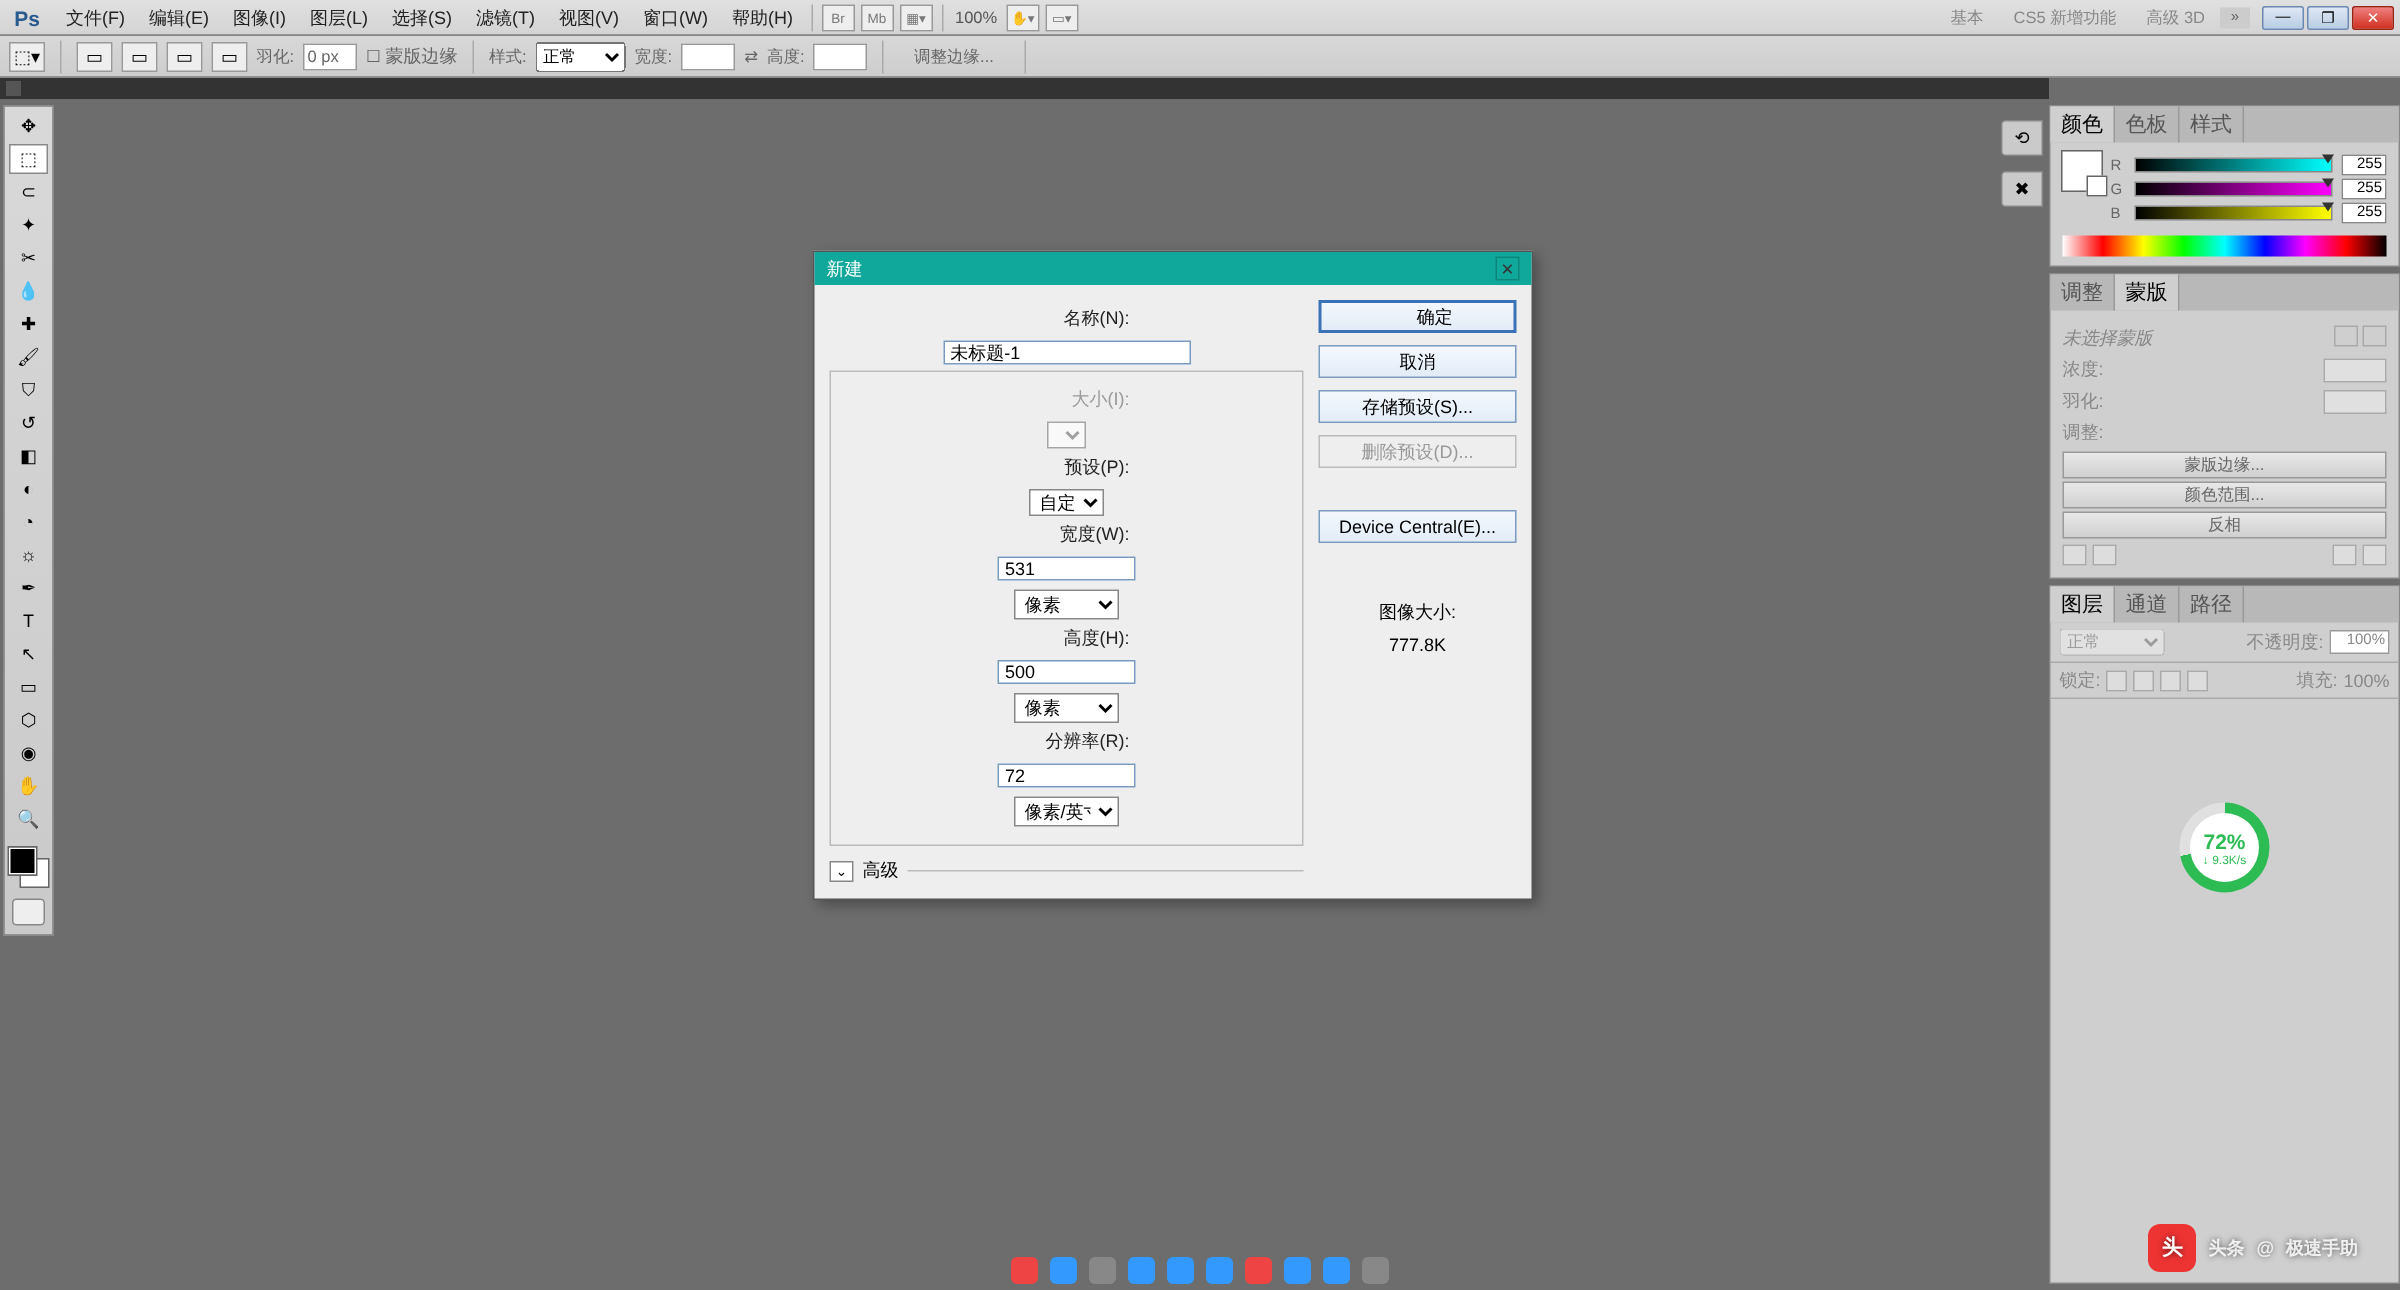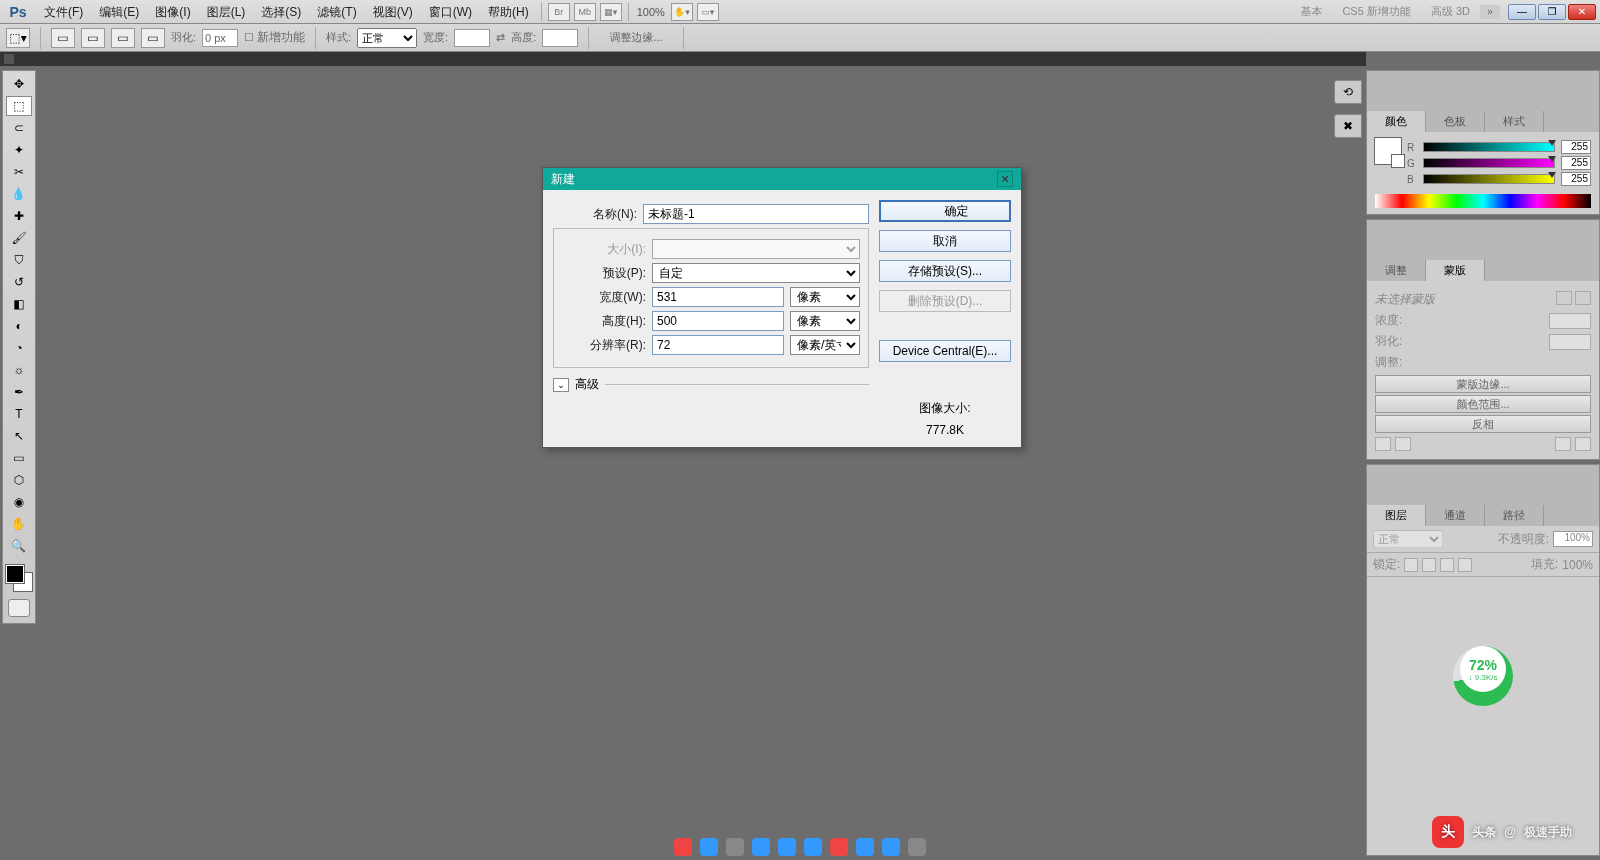--- a/index.html
+++ b/index.html
@@ -36,21 +36,21 @@
 .swatches .fg{position:absolute;left:0;top:0;width:18px;height:18px;background:#000;border:1px solid #fff;outline:1px solid #666;}
 .swatches .bg{position:absolute;right:0;bottom:0;width:18px;height:18px;background:#fff;border:1px solid #fff;outline:1px solid #666;}
 .mask-btn{width:22px;height:18px;margin:6px auto 0;border:1px solid #888;background:#eee;border-radius:3px;}
 
 
 .dock { position:absolute; right:0; top:70px; width:234px; bottom:0; display:flex; flex-direction:column;}
 .collapsed-btns{ width:30px; position:absolute; left:-32px; top:10px; display:flex; flex-direction:column; gap:10px;}
 .collapsed-btns .cb{ width:28px;height:24px;background:#cacaca;border:1px solid #888;border-radius:3px 0 0 3px;display:flex;align-items:center;justify-content:center;}
 .panel { background:#cfcfcf; border:1px solid #888; margin-bottom:4px; }
 .panel .tabs { display:flex; background:#b8b8b8; }
-.panel .tab { padding:3px 18px; font-size:11px; color:#555; border-right:1px solid #999;margin-top:40px;}
+.panel .tab { padding:3px 7px; font-size:14px; color:#555; border-right:1px solid #999;}
 .panel .tab.active { background:#cfcfcf; color:#000;}
 .panel .body { padding:6px 8px; }
 
 
 .color-row{display:flex;align-items:center;margin:2px 0;gap:6px;}
 .color-row .ch{width:10px;font-size:10px;color:#666;}
 .color-row .track{flex:1;height:10px;position:relative;border:1px solid #888;}
 .color-row .track .arrow{position:absolute;right:-2px;top:-3px;width:0;height:0;border-left:4px solid transparent;border-right:4px solid transparent;border-top:6px solid #333;}
 .color-row .val{width:30px;height:14px;background:#fff;border:1px solid #888;font-size:10px;text-align:right;padding-right:2px;}
 .color-sw{width:26px;height:26px;border:2px solid #fff;outline:1px solid #666;background:#fff;margin-right:6px; position:relative;}
@@ -65,33 +65,33 @@
 .adj-icons .ai{width:16px;height:14px;background:#ddd;border:1px solid #aaa;}
 
 
 .layers-body{min-height:280px;position:relative;}
 .layers-top{display:flex;align-items:center;gap:4px;padding:4px 6px;border-bottom:1px solid #aaa;font-size:11px;color:#888;}
 .layers-top select{width:70px;height:18px;font-size:11px;color:#888;}
 .layers-top .rlbl{color:#888;}
 .layers-top .pct{width:40px;height:16px;background:#fff;border:1px solid #999;font-size:10px;text-align:right;padding-right:2px;color:#888;}
 .layers-lock{display:flex;align-items:center;gap:4px;padding:3px 6px;border-bottom:1px solid #aaa;font-size:11px;color:#888;}
 .layers-lock .li{width:14px;height:14px;background:#ddd;border:1px solid #aaa;}
-.donut{position:absolute;left:50%;top:120px;transform:translateX(-50%);width:60px;height:60px;border-radius:50%;background:conic-gradient(#2dbb53 0 72%, #e0e0e0 72% 100%);display:flex;justify-content:center;}
+.donut{position:absolute;left:50%;top:120px;transform:translateX(-50%);width:60px;height:60px;border-radius:50%;background:conic-gradient(#2dbb53 0 72%, #e0e0e0 72% 100%);display:flex;align-items:center;justify-content:center;}
 .donut .inner{width:46px;height:46px;background:#fff;border-radius:50%;display:flex;flex-direction:column;align-items:center;justify-content:center;}
 .donut .p{font-size:14px;color:#2dbb53;font-weight:bold;}
 .donut .s{font-size:8px;color:#2dbb53;}
 
 
 .dialog{position:absolute;left:542px;top:167px;width:480px;background:#eee;border:1px solid #555;box-shadow:3px 3px 8px rgba(0,0,0,.3);}
 .dlg-title{background:#10a89a;color:#fff;height:22px;display:flex;align-items:center;padding:0 8px;font-size:12px;}
 .dlg-title .x{margin-left:auto;width:16px;height:16px;display:flex;align-items:center;justify-content:center;color:#333;background:transparent;border:1px solid rgba(0,0,0,.2);font-size:11px;}
 .dlg-body{padding:10px;display:flex;gap:10px;}
 .dlg-left{flex:1;}
 .dlg-right{width:132px;display:flex;flex-direction:column;gap:8px;}
-.form-row{display:flex;align-items:center;margin:4px 0;gap:6px;}
+.form-row{display:flex;align-items:center;margin:4px 0;gap:6px;flex-direction:column;}
 .form-row .fl{width:84px;text-align:right;font-size:12px;color:#222;}
 .form-row .fl.dis{color:#999;}
 .form-row input[type=text]{flex:1;height:20px;border:1px solid #7a9ac0;padding:0 4px;font-size:12px;background:#fff;}
 .form-row select{height:20px;border:1px solid #888;font-size:12px;background:#fff;padding:0 2px;}
 .form-row .w1{width:92px;}
 .form-row .w2{width:70px;}
 .form-row .wfull{flex:1;}
 .fieldset{border:1px solid #bbb;padding:6px 8px 8px;margin-top:4px;position:relative;}
 .dlg-btn{height:22px;border:1px solid #7a9ac0;background:linear-gradient(#f4f8fd,#e2ecf7);font-size:12px;cursor:default;text-align:center;line-height:20px;}
 .dlg-btn.primary{border:2px solid #3a72b8;line-height:18px;padding-left:23px;}
@@ -150,21 +150,21 @@
 
 <div class="optbar">
   <div class="tool-ico">⬚▾</div>
   <div class="vsep"></div>
   <div class="tool-ico">▭</div>
   <div class="tool-ico">▭</div>
   <div class="tool-ico">▭</div>
   <div class="tool-ico">▭</div>
   <span class="lbl">羽化:</span>
   <input class="fld" value="0 px" style="">
-  <span class="lbl">☐ <span>新增功能</span></span>
+  <span class="lbl">☐ <span>蒙版边缘</span></span>
   <div class="vsep"></div>
   <span class="lbl">样式:</span>
   <select><option>正常</option></select>
   <span class="lbl">宽度:</span>
   <input class="fld" disabled="" style="">
   <span class="lbl">⇄</span>
   <span class="lbl">高度:</span>
   <input class="fld" disabled="" style="">
   <div class="vsep"></div>
   <span class="btn">调整边缘...</span>

